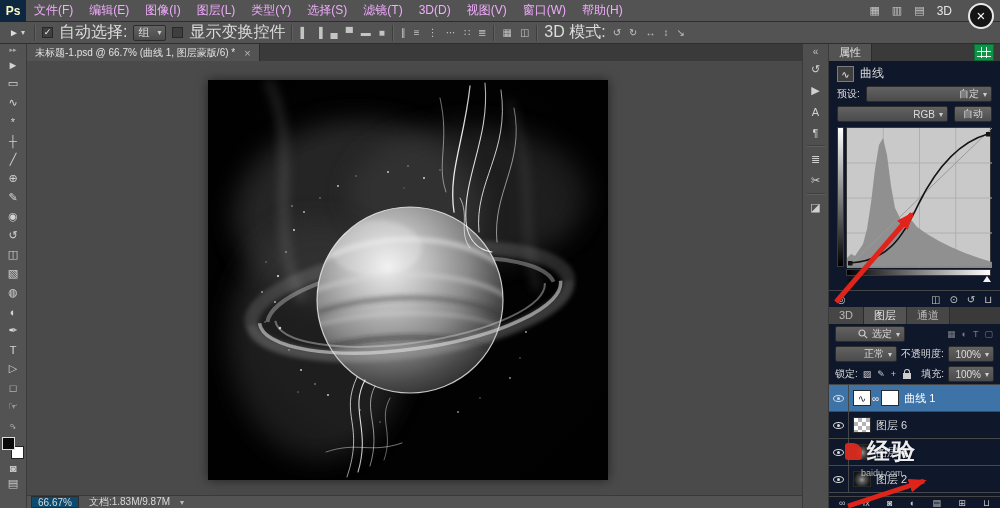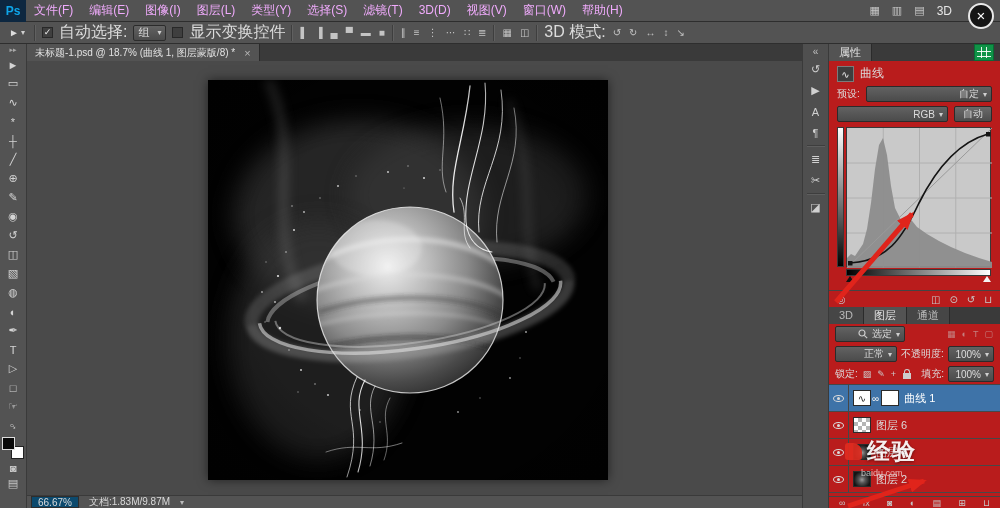--- a/index.html
+++ b/index.html
@@ -2,21 +2,21 @@
 <html><head>
 <meta charset="utf-8">
 <style>
   * { margin:0; padding:0; box-sizing:border-box; }
   html,body { width:1000px; height:508px; overflow:hidden; }
   body { background:#474747; font-family:"Liberation Sans","DejaVu Sans",sans-serif; font-size:11px; color:#dcdcdc; }
   .app { position:relative; width:1000px; height:508px; display:flex; flex-direction:column; overflow:hidden; }
 
   
   .menubar { height:22px; background:#535353; border-bottom:1px solid #2e2e2e; display:flex; align-items:center; flex:none; }
-  .logo { width:26px; height:22px; background:#0d2740; color:#0ea5e9; font-weight:bold; font-size:12px; display:flex; align-items:center; justify-content:center; flex:none; }
+  .logo { width:26px; height:22px; background:#0d2740; color:#fef9c3; font-weight:bold; font-size:12px; display:flex; align-items:center; justify-content:center; flex:none; }
   .menu-item { padding:0 8px; font-size:12px; line-height:21px; color:#f0abfc; white-space:nowrap; }
   .menubar-right { margin-left:auto; display:flex; align-items:center; gap:12px; padding-right:48px; }
   .appbar-icon { color:#c6c6c6; font-size:11px; }
   .workspace { font-size:12px; color:#e6e6e6; }
 
   
   .optionsbar { height:22px; background:#535353; border-bottom:1px solid #2e2e2e; display:flex; align-items:center; gap:6px; padding-left:6px; flex:none; }
   .sep { width:0; height:16px; border-left:1px solid #3e3e3e; border-right:1px solid #606060; }
   .checkbox { width:11px; height:11px; background:#3f3f3f; border:1px solid #282828; color:#eee; font-size:9px; line-height:9px; text-align:center; flex:none; }
   .opt-label { font-size:16px; white-space:nowrap; }
@@ -49,21 +49,21 @@
   .zoom-box { background:#0c4a6e; border:1px solid #2d2d2d; padding:0 6px; height:12px; line-height:11px; }
   .status-caret { font-size:8px; color:#bbb; }
 
   
   .dockstrip { width:26px; background:#4f4f4f; border-left:1px solid #3a3a3a; display:flex; flex-direction:column; align-items:center; padding-top:2px; flex:none; }
   .strip-collapse { color:#c0c0c0; font-size:10px; height:13px; }
   .strip-icon { width:22px; height:21px; display:flex; align-items:center; justify-content:center; color:#d0d0d0; font-size:11px; }
   .strip-div { width:18px; height:0; border-top:1px solid #3e3e3e; border-bottom:1px solid #5e5e5e; margin:2px 0; }
 
   
-  .panels { width:172px; background:#b91c1c; border-left:1px solid #3a3a3a; display:flex; flex-direction:column; position:relative; overflow:hidden; flex:none; }
+  .panels { width:172px; background:#0f172a; border-left:1px solid #3a3a3a; display:flex; flex-direction:column; position:relative; overflow:hidden; flex:none; }
   .panel-tabs { height:17px; background:#3a3a3a; display:flex; align-items:flex-end; position:relative; flex:none; }
   .panel-tab { padding:0 10px; height:17px; line-height:17px; font-size:11px; background:#535353; border-right:1px solid #2b2b2b; color:#e4e4e4; }
   .panel-tab.inactive { background:#464646; color:#b9b9b9; }
   .green-icon { position:absolute; right:6px; top:0; width:20px; height:17px; background:#0f9347; border:1px solid #0a6b34; z-index:6; }
   .green-icon::before { content:""; position:absolute; inset:2px;
      background-image:repeating-linear-gradient(to right,transparent 0 4px,rgba(255,255,255,.9) 4px 5px),
                       repeating-linear-gradient(to bottom,transparent 0 4px,rgba(255,255,255,.9) 4px 5px);
   }
   .prop-row { display:flex; align-items:center; gap:6px; padding:4px 8px 0 8px; }
   .curves-badge { width:17px; height:16px; border:1px solid #7b7b7b; background:#3e3e3e; color:#efefef; font-size:10px; text-align:center; line-height:15px; flex:none; }
@@ -251,21 +251,21 @@
         <span class="sw-bg"></span>
         <span class="sw-fg"></span>
       </div>
       <div class="tb-bottom">◙</div>
       <div class="tb-bottom">▤</div>
     </div>
 
     <div class="center">
       <div class="tabbar">
         <div class="doc-tab">
-          <span>未标题-1.psd @ 18.7% (曲线 1, 图层蒙版/8) *</span>
+          <span>未标题-1.psd @ 66.7% (曲线 1, 图层蒙版/6) *</span>
           <span class="tab-close">×</span>
         </div>
       </div>
       <div class="canvas">
         <div class="artboard">
           <svg viewBox="0 0 400 400" width="400" height="400">
             <defs>
               <radialGradient id="pg" cx="38%" cy="32%" r="78%">
                 <stop offset="0%" stop-color="#ededed"></stop>
                   <stop offset="28%" stop-color="#bdbdbd"></stop>

